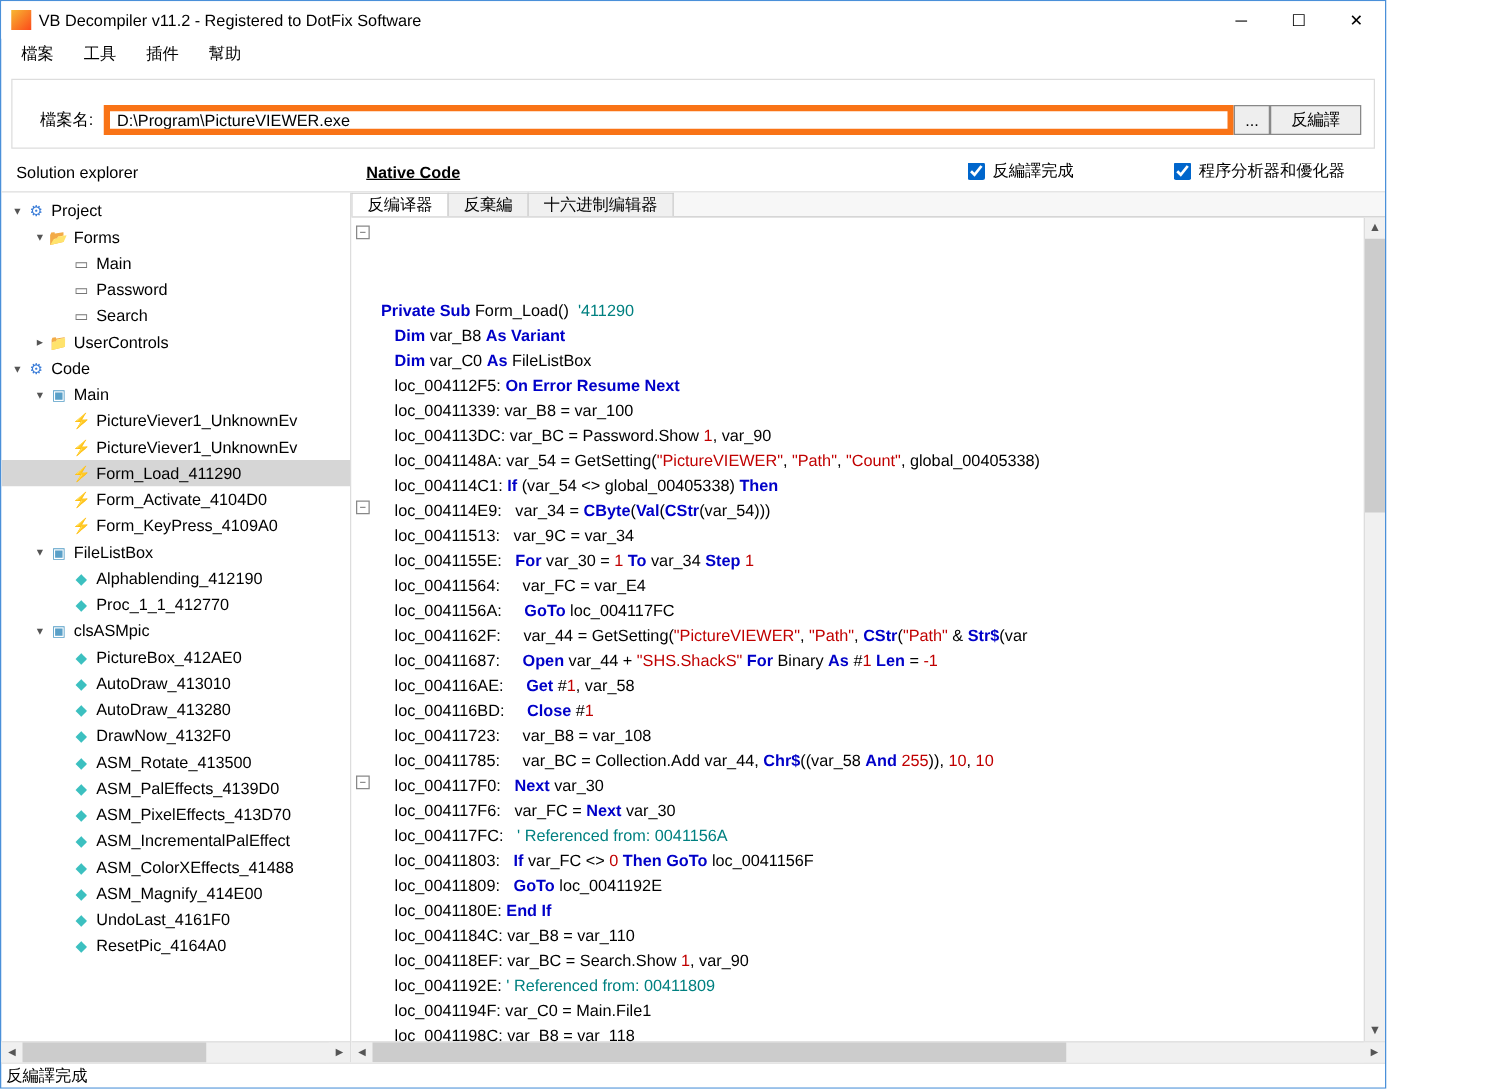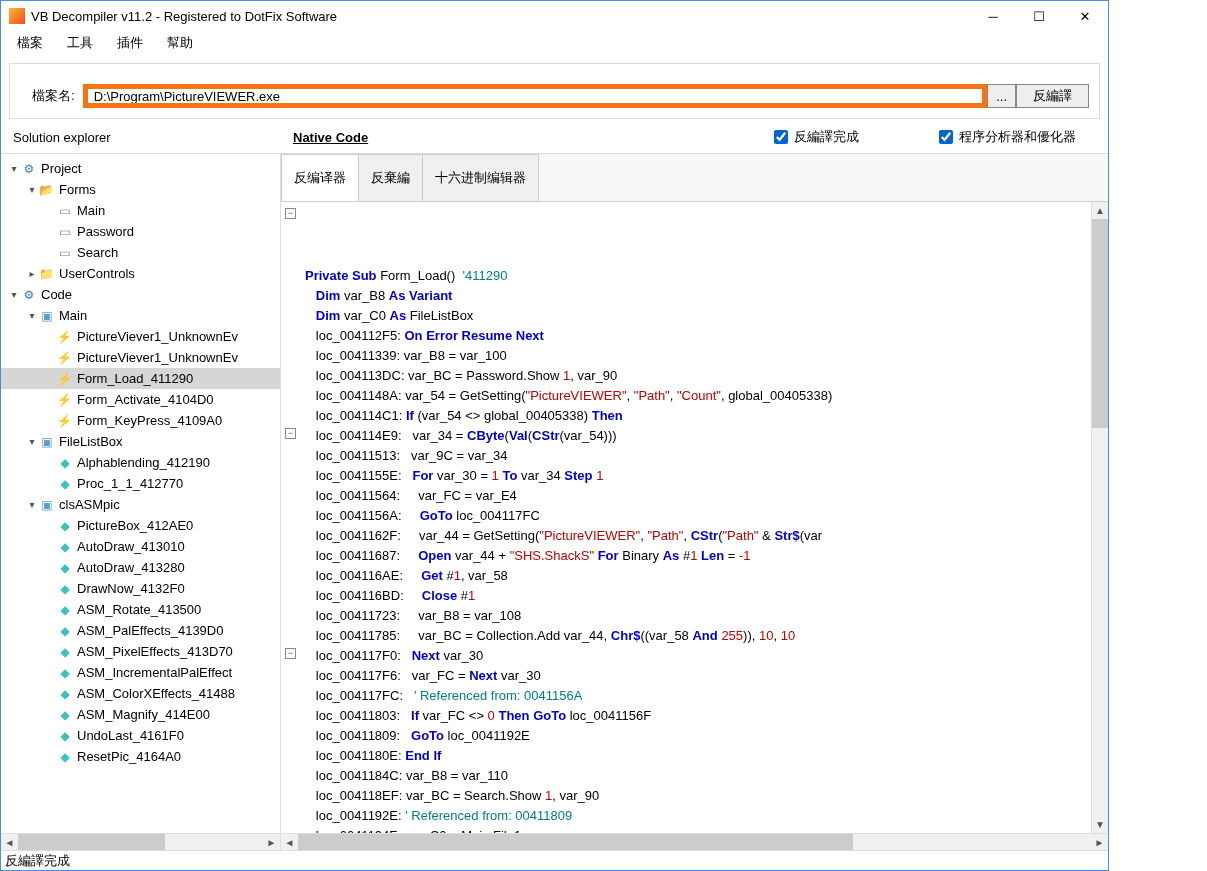--- a/index.html
+++ b/index.html
@@ -30,21 +30,21 @@
 .ico { width: 16px; height: 14px; display: inline-flex; align-items: center; justify-content: center; margin-right: 4px; font-size: 12px; }
 .ico.folder { color: #caa53d; }
 .ico.folderline { color: #caa53d; }
 .ico.gear { color: #3b7dd8; }
 .ico.form { color: #777; }
 .ico.mod { color: #5aa0c8; }
 .ico.proc { color: #d9a400; }
 .ico.method { color: #3cc0c0; }
 .code-panel { flex: 1; display: flex; flex-direction: column; overflow: hidden; }
 .tabs { display: flex; border-bottom: 1px solid #ccc; background: #f7f7f7; }
-.tab { padding: 14px 12px; border: 1px solid #ccc; border-bottom: none; margin-right: -1px; background: #f0f0f0; font-size: 13px; }
+.tab { padding: 0 12px; border: 1px solid #ccc; border-bottom: none; margin-right: -1px; background: #f0f0f0; font-size: 13px; }
 .tab.active { background: #fff; }
 .code-area { flex: 1; overflow: auto; font-family: "Courier New", monospace; font-size: 15px; line-height: 20px; padding: 4px 0 0 24px; position: relative; white-space: pre; }
 .gutter { position: absolute; left: 0; top: 0; width: 20px; height: 100%; }
 .fold { position: absolute; left: 4px; width: 11px; height: 11px; border: 1px solid #888; font-size: 9px; line-height: 9px; text-align: center; color: #555; background: #fff; }
 .kw { color: #0000c8; font-weight: bold; }
 .str { color: #c00000; }
 .cmt { color: #008080; }
 .num { color: #c00000; }
 .fn { color: #0000c8; font-weight: bold; }
 .hscroll { height: 17px; background: #f0f0f0; border-top: 1px solid #ddd; display: flex; }

